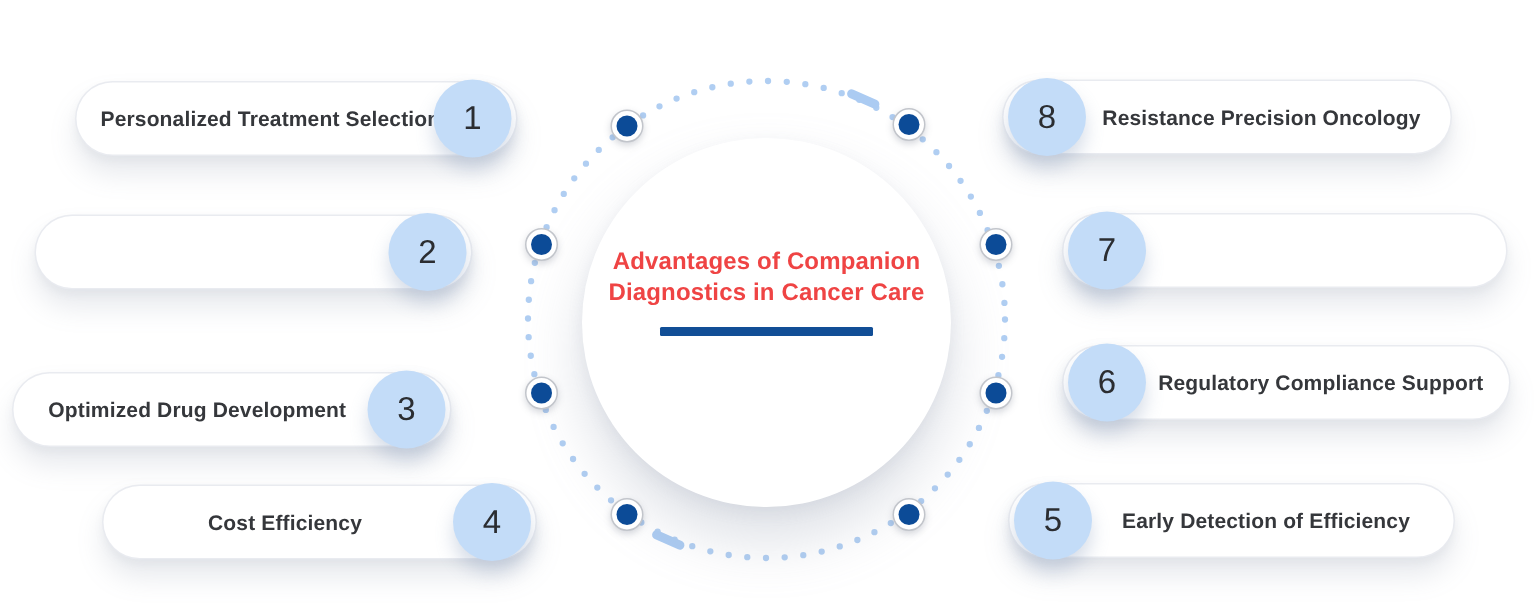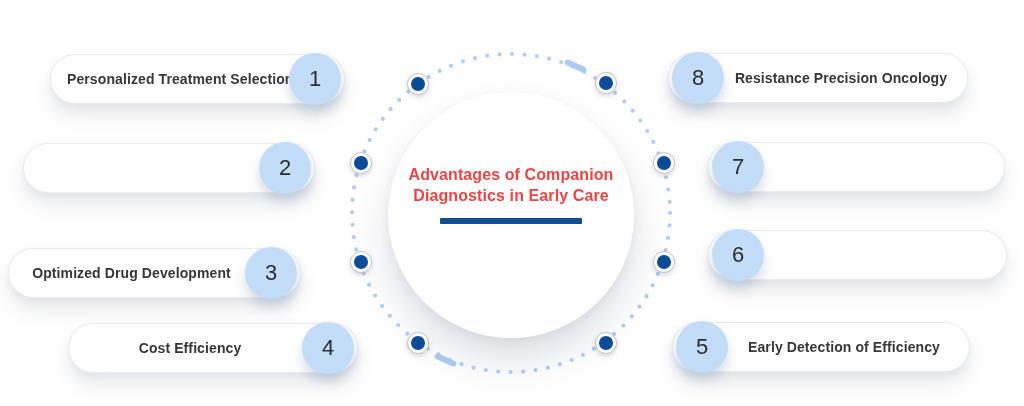--- a/index.html
+++ b/index.html
@@ -59,21 +59,21 @@
   <svg class="ring-svg" width="1024" height="406" viewBox="0 0 1024 406">
     <circle cx="511" cy="213" r="159" fill="none" stroke="#9cc2ef" stroke-width="4.2" stroke-dasharray="0 12.5" stroke-linecap="round" opacity="0.8"></circle>
   </svg>
 
   <div class="decor-dash" style="left:564px;top:63px;"></div>
   <div class="decor-dash" style="left:434px;top:357px;"></div>
 
   <div class="center-circle">
     <div class="center-content">
       <div class="title-line">Advantages of Companion</div>
-      <div class="title-line">Diagnostics in Early Care</div>
+      <div class="title-line">Diagnostics in Cancer Care</div>
       <div class="title-underline"></div>
     </div>
   </div>
 
   <div class="node" style="left:407px;top:73px;"></div>
   <div class="node" style="left:350px;top:152px;"></div>
   <div class="node" style="left:350px;top:251px;"></div>
   <div class="node" style="left:407px;top:332px;"></div>
   <div class="node" style="left:595px;top:332px;"></div>
   <div class="node" style="left:653px;top:251px;"></div>
@@ -98,19 +98,20 @@
 
   <div class="pill right" style="left:668px;top:53px;width:300px;">
     <span class="num-badge">8</span>
     <span class="pill-label">Resistance Precision Oncology</span>
   </div>
   <div class="pill right" style="left:708px;top:142px;width:297px;">
     <span class="num-badge">7</span>
   </div>
   <div class="pill right" style="left:708px;top:230px;width:299px;">
     <span class="num-badge">6</span>
+    <span class="pill-label">Regulatory Compliance Support</span>
   </div>
   <div class="pill right" style="left:672px;top:322px;width:298px;">
     <span class="num-badge">5</span>
     <span class="pill-label">Early Detection of Efficiency</span>
   </div>
 
 </div>
 
 </body></html>

